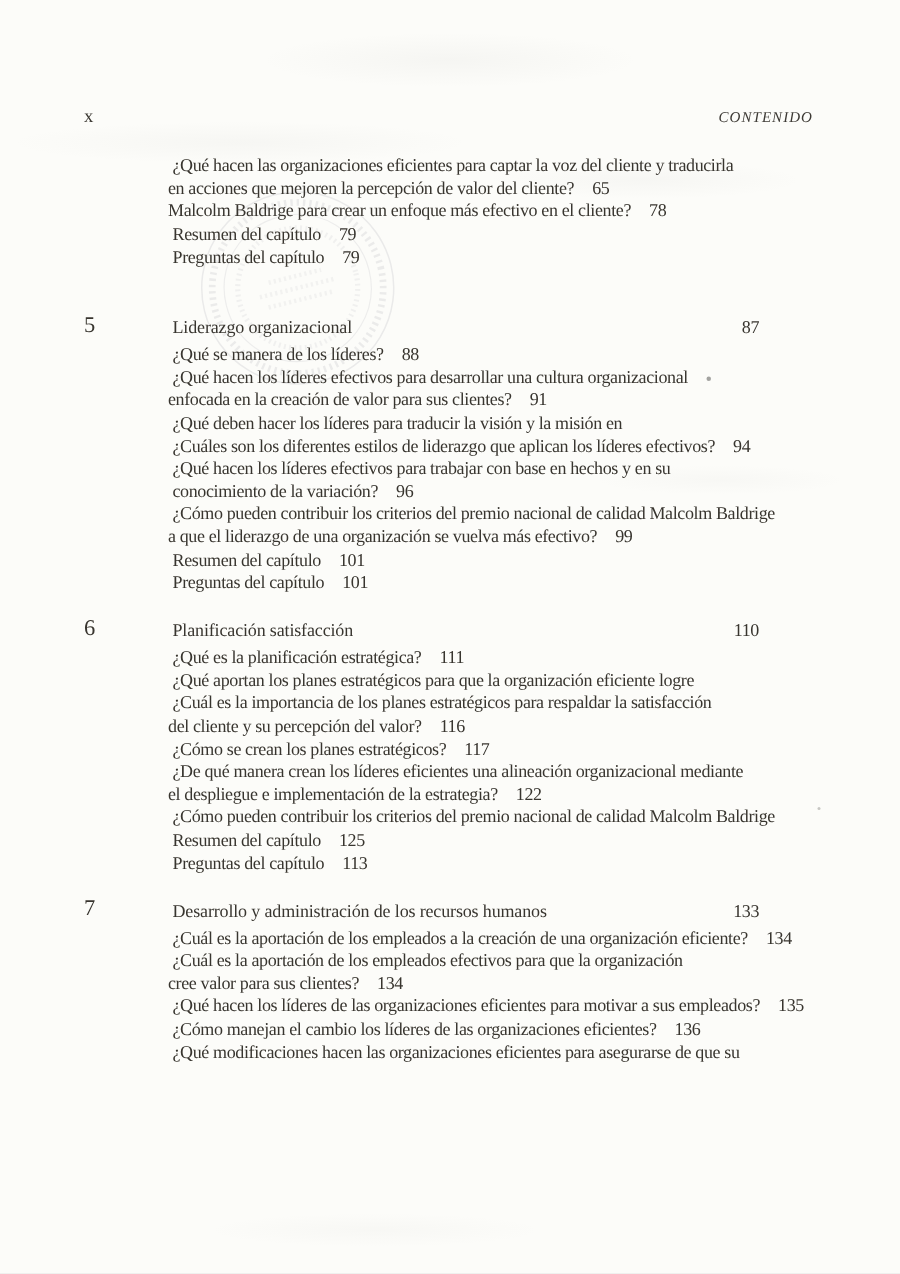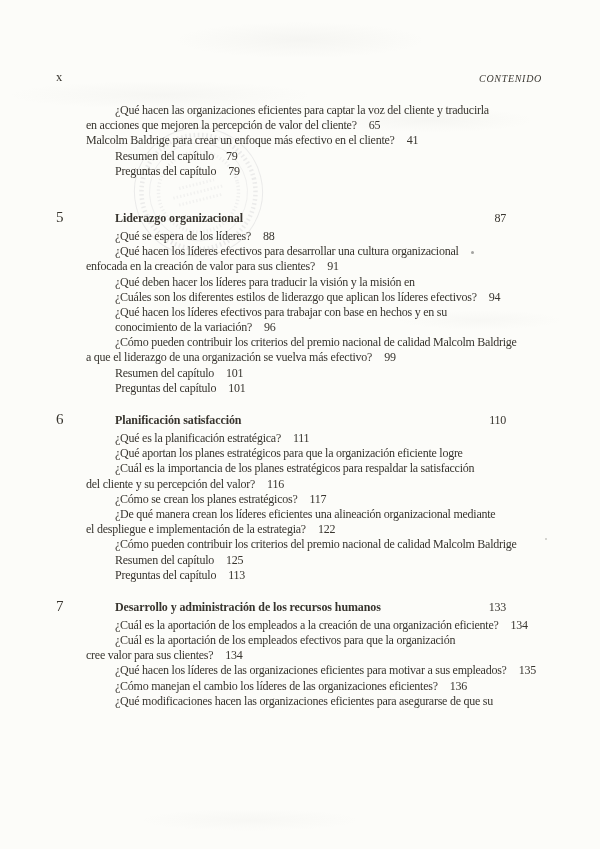--- a/index.html
+++ b/index.html
@@ -30,35 +30,35 @@
   }
   .toc{
     position:absolute;top:103px;left:0;right:16px;
     font-size:12px;letter-spacing:-0.25px;
   }
   .toc-line{
     margin-left:115px;
     height:15.2px;line-height:15.2px;
     white-space:nowrap;
   }
-  .toc-line.indent{margin-left:86px;}
+  .toc-line.indent{margin-left:112px;}
   .line-page{margin-left:12px;}
   .chapter{position:relative;}
   .chap-head{
     position:relative;
     height:18px;line-height:18px;
     margin-bottom:2px;
   }
   .chap-num{
     position:absolute;left:56px;top:-1px;
     font-size:15px;
   }
   .chap-title{
     display:inline-block;margin-left:115px;
-    font-weight:bold;letter-spacing:-0.1px;
+    font-weight:normal;letter-spacing:-0.1px;
   }
   .chap-page{position:absolute;right:78px;top:0;}
   .m-ch5{margin-top:30px;}
   .m-ch6{margin-top:15px;}
   .m-ch7{margin-top:15px;}
   .stamp{
     position:absolute;left:124px;top:116px;
     width:148px;height:148px;
     opacity:0.30;
     transform:rotate(-14deg);
@@ -89,39 +89,39 @@
 
   <main class="toc">
     <section id="intro-section">
         <div class="toc-line">
     <span class="line-text">¿Qué hacen las organizaciones eficientes para captar la voz del cliente y traducirla</span>
   </div>
         <div class="toc-line indent">
     <span class="line-text">en acciones que mejoren la percepción de valor del cliente?</span><span class="line-page">65</span>
   </div>
         <div class="toc-line indent">
-    <span class="line-text">Malcolm Baldrige para crear un enfoque más efectivo en el cliente?</span><span class="line-page">41</span>
+    <span class="line-text">Malcolm Baldrige para crear un enfoque más efectivo en el cliente?</span><span class="line-page">78</span>
   </div>
         <div class="toc-line">
     <span class="line-text">Resumen del capítulo</span><span class="line-page">79</span>
   </div>
         <div class="toc-line">
     <span class="line-text">Preguntas del capítulo</span><span class="line-page">79</span>
   </div>
       </section>
     <div id="chapters">
         <section class="chapter m-ch5">
     <div class="chap-head">
       <span class="chap-num">5</span>
       <span class="chap-title">Liderazgo organizacional</span>
       <span class="chap-page">87</span>
     </div>
     <div class="chap-items">
             <div class="toc-line">
-    <span class="line-text">¿Qué se espera de los líderes?</span><span class="line-page">88</span>
+    <span class="line-text">¿Qué se manera de los líderes?</span><span class="line-page">88</span>
   </div>
             <div class="toc-line">
     <span class="line-text">¿Qué hacen los líderes efectivos para desarrollar una cultura organizacional</span>
   </div>
             <div class="toc-line indent">
     <span class="line-text">enfocada en la creación de valor para sus clientes?</span><span class="line-page">91</span>
   </div>
             <div class="toc-line">
     <span class="line-text">¿Qué deben hacer los líderes para traducir la visión y la misión en</span>
   </div>

